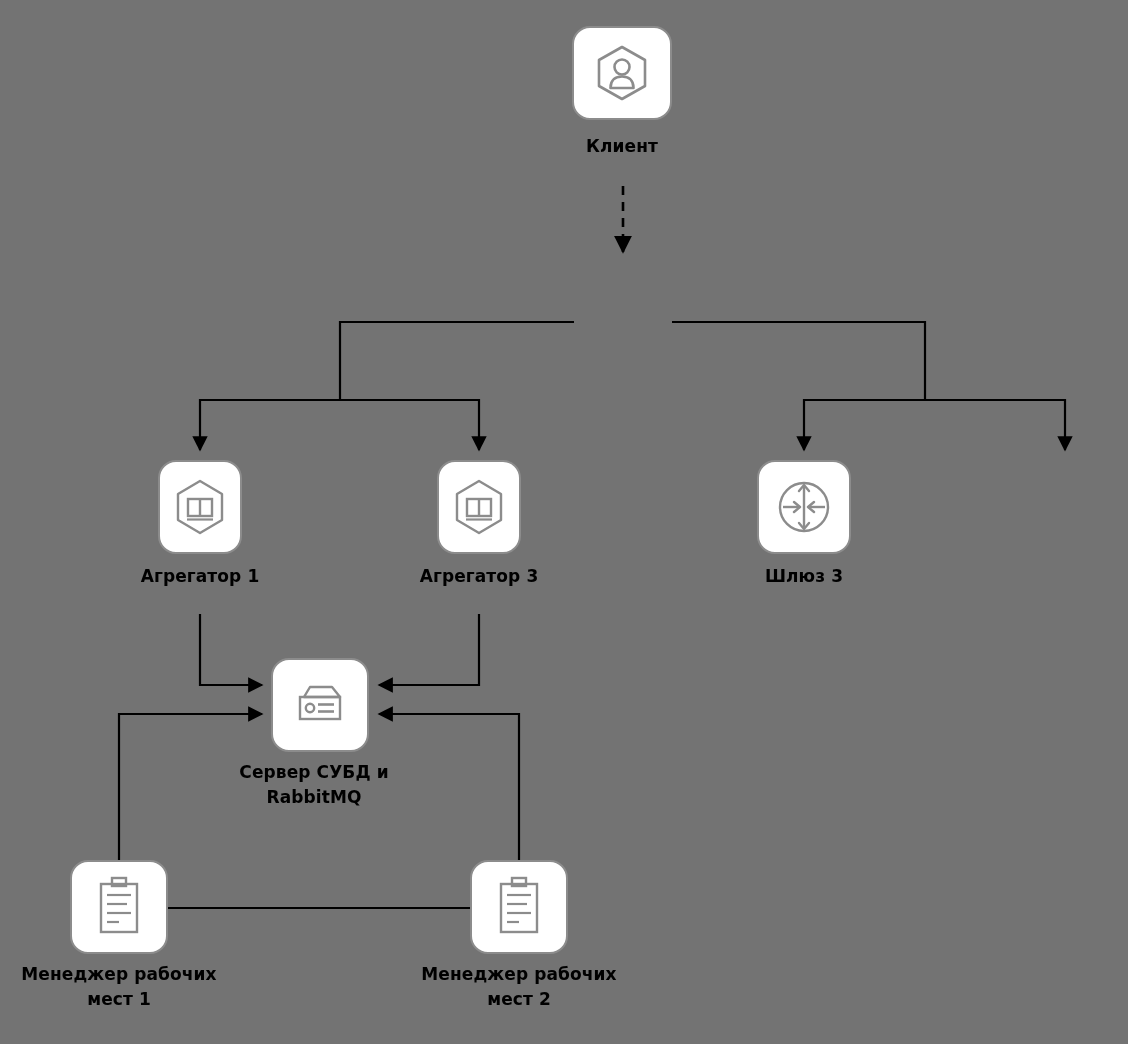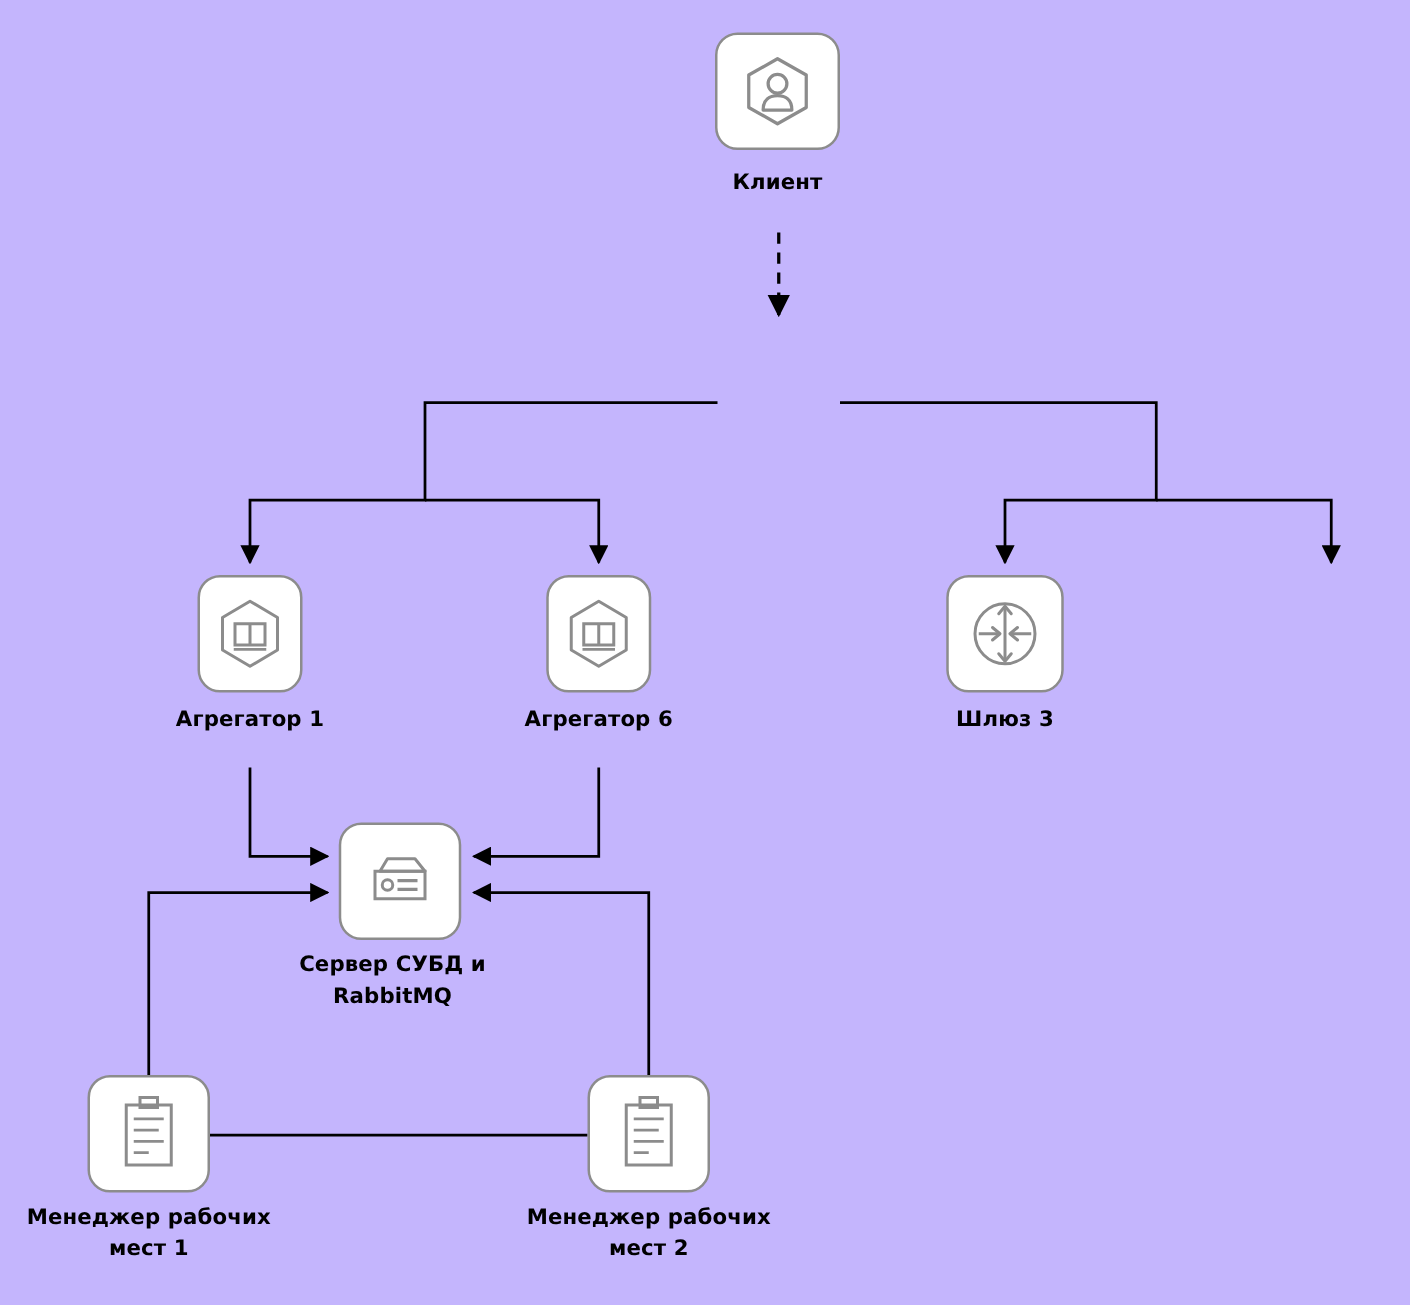--- a/index.html
+++ b/index.html
@@ -8,21 +8,21 @@
     padding: 0;
     background: #ffffff;
   }
   body {
     font-family: "DejaVu Sans", "Liberation Sans", sans-serif;
   }
   #diagram-root {
     position: relative;
     width: 1128px;
     height: 1044px;
-    background: #c4b5fd;
+    background: #737373;
     overflow: hidden;
   }
   #edges-layer {
     position: absolute;
     left: 0;
     top: 0;
     width: 1128px;
     height: 1044px;
     pointer-events: none;
   }
@@ -115,21 +115,21 @@
 
   <div class="node" style="left:437px; top:460px; width:84px; height:94px;">
     <div class="node-box" style="width:84px; height:94px;">
       <svg class="icon-svg" width="60" height="62" viewBox="0 0 60 62">
         <polygon points="30,5 52,18 52,44 30,57 8,44 8,18" fill="none" stroke="#8c8c8c" stroke-width="2.4" stroke-linejoin="round"></polygon>
         <rect x="18" y="23" width="24" height="17" fill="none" stroke="#8c8c8c" stroke-width="2.4"></rect>
         <line x1="30" y1="23" x2="30" y2="40" stroke="#8c8c8c" stroke-width="2.4"></line>
         <line x1="17" y1="43.5" x2="43" y2="43.5" stroke="#8c8c8c" stroke-width="2.2"></line>
       </svg>
     </div>
-    <div class="node-label" style="top:104px; width:240px;">Агрегатор 6</div>
+    <div class="node-label" style="top:104px; width:240px;">Агрегатор 3</div>
   </div>
 
   <div class="node" style="left:757px; top:460px; width:94px; height:94px;">
     <div class="node-box" style="width:94px; height:94px;">
       <svg class="icon-svg" width="62" height="62" viewBox="0 0 62 62">
         <circle cx="31" cy="31" r="24" fill="none" stroke="#8c8c8c" stroke-width="2.4"></circle>
         <line x1="31" y1="10" x2="31" y2="52" stroke="#8c8c8c" stroke-width="2.4"></line>
         <polyline points="26,15 31,9 36,15" fill="none" stroke="#8c8c8c" stroke-width="2.4" stroke-linejoin="round" stroke-linecap="round"></polyline>
         <polyline points="26,47 31,53 36,47" fill="none" stroke="#8c8c8c" stroke-width="2.4" stroke-linejoin="round" stroke-linecap="round"></polyline>
         <line x1="10" y1="31" x2="26" y2="31" stroke="#8c8c8c" stroke-width="2.4"></line>

